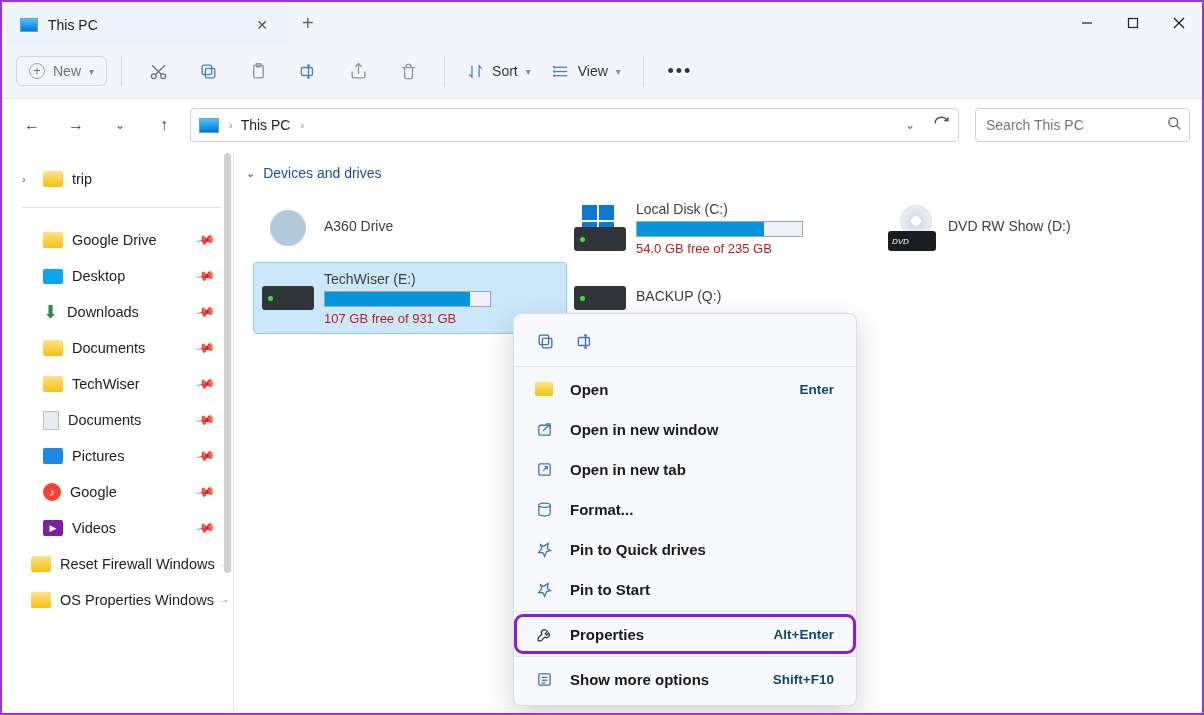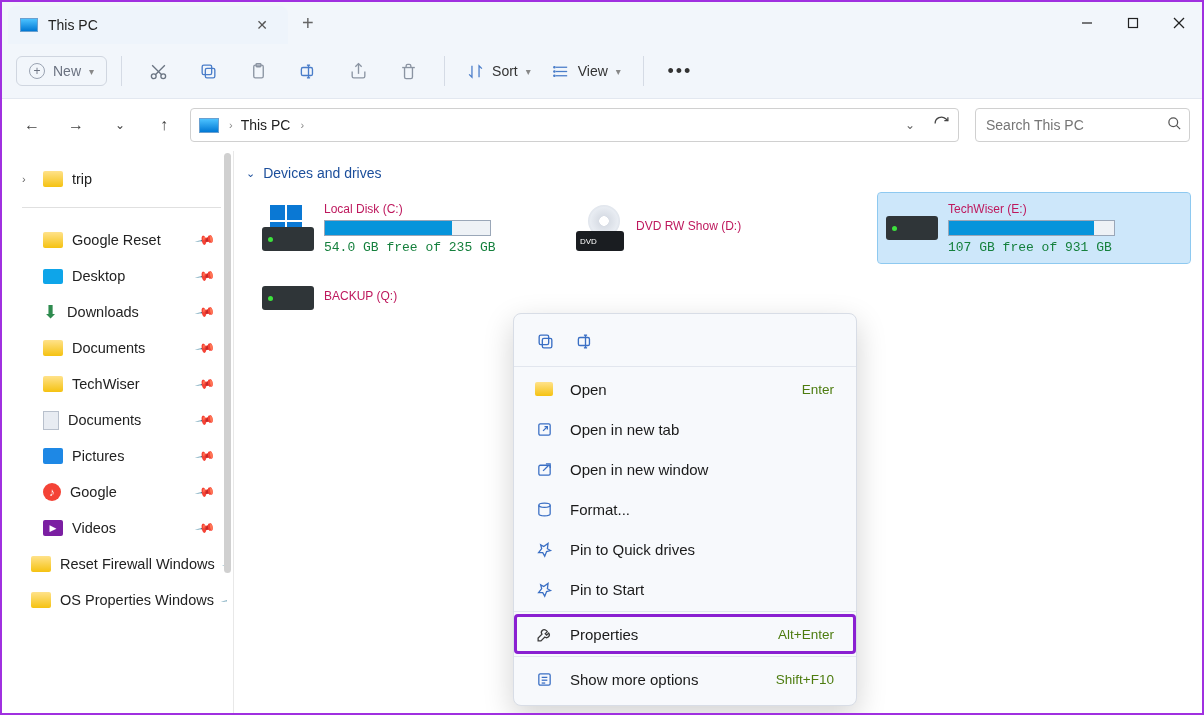--- a/index.html
+++ b/index.html
@@ -45,40 +45,40 @@
 .folder-icon { width: 20px; height: 16px; background: linear-gradient(#ffe28a,#f5c211); border-radius: 2px; flex-shrink: 0; }
 .tree-div { height: 1px; background: #e0e0e0; margin: 10px 6px 14px 6px; }
 
 .content { flex: 1; padding: 14px 8px 0 20px; position: relative; }
 .section-header { display: flex; align-items: center; gap: 8px; color: #1b4e9b; font-size: 14px; margin-bottom: 12px; margin-left: -8px; }
 .section-header .chev { font-size: 11px; }
 
 .drives { display: flex; flex-wrap: wrap; gap: 0; }
 .drive { width: 312px; height: 70px; padding: 4px 8px 4px 8px; display: flex; align-items: center; gap: 10px; border-radius: 3px; }
 .drive.sel { background: #cde7fa; outline: 1px solid #8ec9f0; }
-.drive-icon { width: 52px; height: 52px; display: flex; align-items: center; justify-content: center; flex-shrink: 0; }
+.drive-icon { width: 52px; height: 52px; display: flex; align-items: center; justify-content: center; flex-shrink: 0; font-style: italic; }
 .drive-body { flex: 1; overflow: hidden; }
-.drive-title { font-size: 12px; color: #be185d; margin-bottom: 4px; white-space: nowrap; }
+.drive-title { font-size: 14px; color: #404040; margin-bottom: 4px; white-space: nowrap; }
 .drive-bar { width: 167px; height: 16px; border: 1px solid #9aa7b8; background: #eef2f6; margin-bottom: 4px; }
 .drive-bar-fill { height: 100%; background: #0694db; }
-.drive-info { font-size: 13px; color: #15803d; font-family: Liberation Mono, monospace; }
+.drive-info { font-size: 13px; color: #b91c1c; }
 
 
 .hdd { width: 52px; height: 24px; background: #2f3538; border-radius: 3px; position: relative; }
 .hdd::after { content: ""; position: absolute; left: 6px; top: 10px; width: 5px; height: 5px; background: #3de23d; border-radius: 50%; }
 
 
 .ctx { position: absolute; left: 511px; top: 311px; width: 344px; background: #f7f9fc; border: 1px solid #d8dde6; border-radius: 8px; box-shadow: 0 10px 30px rgba(0,0,0,0.18); padding: 6px 0; }
 .ctx-top { display: flex; gap: 18px; padding: 10px 20px 12px 20px; }
 .ctx-top .ico { width: 22px; height: 22px; display: flex; align-items: center; justify-content: center; color: #3a6fc4; }
 .ctx-sep { height: 1px; background: #e2e6ee; margin: 2px 0; }
-.ctx-item { display: flex; align-items: center; height: 40px; padding: 0 22px 0 20px; font-size: 15px; color: #1a1a1a; gap: 16px; }
+.ctx-item { display: flex; align-items: center; height: 40px; padding: 0 22px 0 20px; font-size: 15px; color: #1a1a1a; gap: 16px; font-weight: bold; }
 .ctx-item .ico { width: 20px; display: flex; align-items: center; justify-content: center; color: #3a6fc4; }
-.ctx-item .kbd { margin-left: auto; color: #4d7c0f; font-size: 13.5px; }
-.ctx-item.hl { outline: 3px solid #8a1fd1; outline-offset: -3px; border-radius: 4px; text-align: center; }
+.ctx-item .kbd { margin-left: auto; color: #0c4a6e; font-size: 13.5px; }
+.ctx-item.hl { outline: 3px solid #8a1fd1; outline-offset: -3px; border-radius: 9px; text-align: center; }
 </style>
 </head>
 <body>
 
 <div class="titlebar">
   <div class="tab">
     <div class="tab-icon"></div>
     <span class="tab-title">This PC</span>
     <span class="tab-close">✕</span>
   </div>
@@ -213,21 +213,21 @@
       <span class="folder-icon"></span>
       <span>trip</span>
     </div>
     <div class="tree-div"></div>
     <div id="tree-list">
         <div class="tree-row">
           <span style="width:12px"></span>
           <span style="display:flex;align-items:center">
             <span class="folder-icon"></span>
           </span>
-          <span>Google Reset</span>
+          <span>Google Drive</span>
           <span class="pin">📌</span>
         </div>
         <div class="tree-row">
           <span style="width:12px"></span>
           <span style="display:flex;align-items:center">
             <span style="width:20px;height:15px;background:#0ea5e9;border-radius:2px;flex-shrink:0"></span>
           </span>
           <span>Desktop</span>
           <span class="pin">📌</span>
         </div>
@@ -306,20 +306,31 @@
       </div>
     <div class="tree-scroll"></div>
   </div>
 
   <div class="content">
     <div class="section-header">
       <span class="chev">⌄</span>
       <span>Devices and drives</span>
     </div>
     <div class="drives" id="drives">
+        <div class="drive">
+          <div class="drive-icon">
+            <svg width="48" height="48" viewBox="0 0 48 48">
+              <circle cx="24" cy="24" r="18" fill="#b5c9dd"></circle>
+              <path d="M24 10a14 14 0 000 28 14 14 0 010-28z" fill="#e5edf5"></path>
+            </svg>
+          </div>
+          <div class="drive-body">
+            <div class="drive-title">A360 Drive</div>
+          </div>
+        </div>
         <div class="drive">
           <div class="drive-icon">
             <div style="position:relative;width:52px;height:46px">
               <div style="position:absolute;top:0;left:8px;width:32px;height:32px;display:grid;grid-template:1fr 1fr/1fr 1fr;gap:2px">
                 <span style="background:#0a78d4"></span>
                 <span style="background:#0a78d4"></span>
                 <span style="background:#0a78d4"></span>
                 <span style="background:#0a78d4"></span>
               </div>
               <div class="hdd" style="position:absolute;bottom:0;left:0"></div>
@@ -390,36 +401,36 @@
       <div class="ctx-item">
         <span class="ico">
           <span class="folder-icon" style="width:18px;height:14px"></span>
         </span>
         <span>Open</span>
         <span class="kbd">Enter</span>
       </div>
       <div class="ctx-item">
         <span class="ico">
           <svg width="17" height="17" viewBox="0 0 24 24" fill="none" stroke="#3a6fc4" stroke-width="1.8">
+            <rect x="4" y="6" width="16" height="14" rx="2"></rect>
+            <path d="M10 14l8-8"></path>
+            <path d="M14 4h6v6"></path>
+          </svg>
+        </span>
+        <span>Open in new window</span>
+      </div>
+      <div class="ctx-item">
+        <span class="ico">
+          <svg width="17" height="17" viewBox="0 0 24 24" fill="none" stroke="#3a6fc4" stroke-width="1.8">
             <rect x="4" y="4" width="16" height="16" rx="2"></rect>
             <path d="M10 14l6-6"></path>
             <path d="M12 8h4v4"></path>
           </svg>
         </span>
         <span>Open in new tab</span>
-      </div>
-      <div class="ctx-item">
-        <span class="ico">
-          <svg width="17" height="17" viewBox="0 0 24 24" fill="none" stroke="#3a6fc4" stroke-width="1.8">
-            <rect x="4" y="6" width="16" height="14" rx="2"></rect>
-            <path d="M10 14l8-8"></path>
-            <path d="M14 4h6v6"></path>
-          </svg>
-        </span>
-        <span>Open in new window</span>
       </div>
       <div class="ctx-item">
         <span class="ico">
           <svg width="17" height="17" viewBox="0 0 24 24" fill="none" stroke="#3a6fc4" stroke-width="1.8">
             <ellipse cx="12" cy="6" rx="8" ry="3"></ellipse>
             <path d="M4 6v12c0 1.7 3.6 3 8 3s8-1.3 8-3V6"></path>
           </svg>
         </span>
         <span>Format...</span>
       </div>

